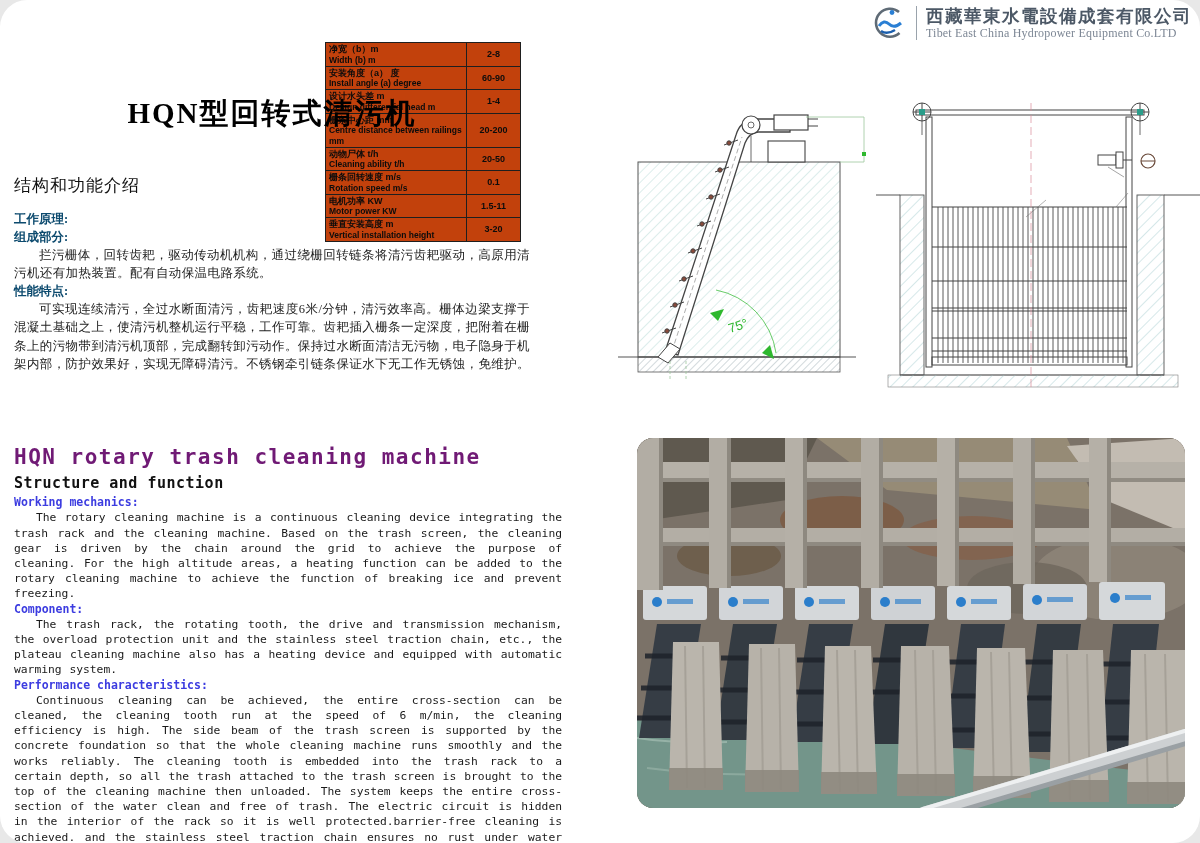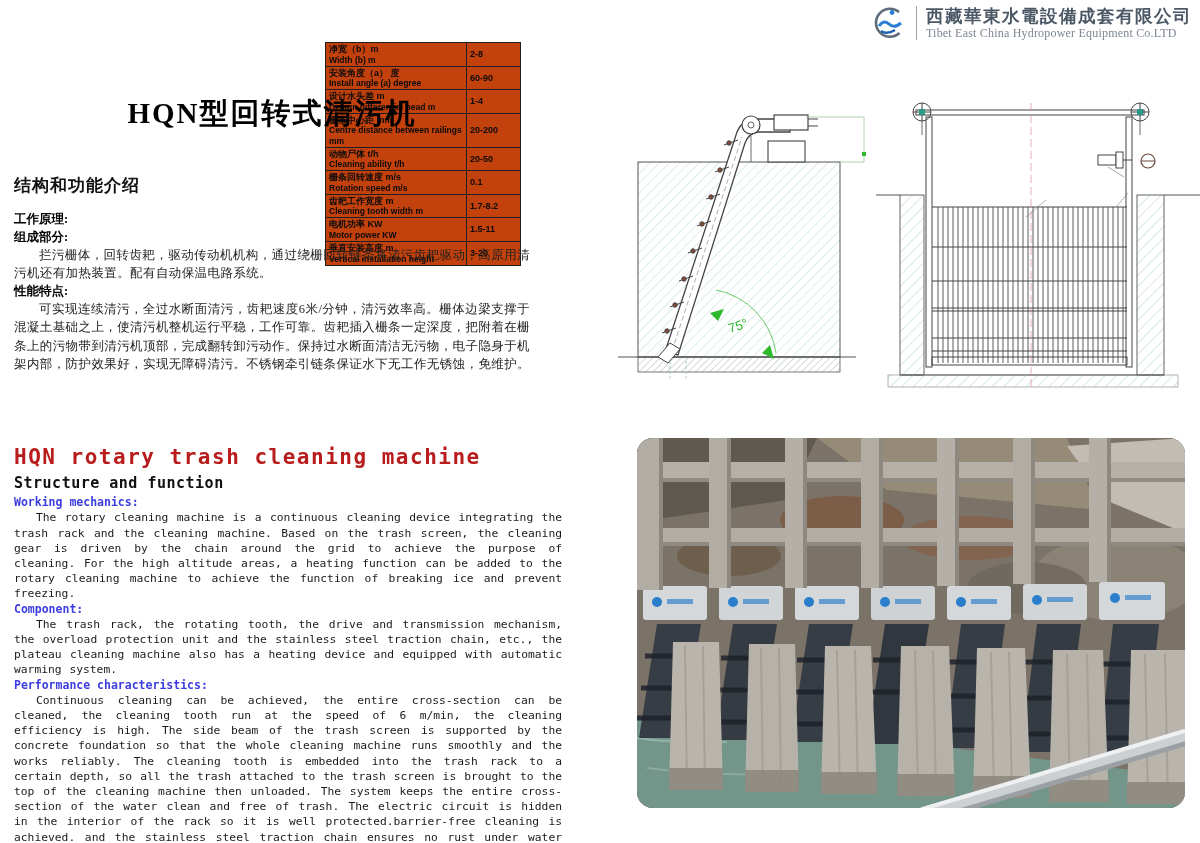--- a/index.html
+++ b/index.html
@@ -2,47 +2,48 @@
 <html><head>
 <meta charset="utf-8">
 <style>
   * { box-sizing: border-box; margin: 0; padding: 0; }
   html,body { background:#e8e8e8; }
   .page {
     position: relative; width: 1200px; height: 843px;
     background: #ffffff; overflow: hidden;
     font-family: "Liberation Serif", "DejaVu Serif", serif;
     color: #1b1b1b;
+    border-radius: 27px;
   }
   
   .logo { position:absolute; top:4px; right:8px; display:flex; align-items:center; gap:9px; }
   .logo-icon { width:38px; height:38px; flex:0 0 auto; }
   .logo-divider { width:1px; height:34px; background:#9aa3ac; }
   .logo-cn { font-size:17.5px; font-weight:bold; letter-spacing:1.5px; color:#4c5866; line-height:1.15; }
   .logo-en { font-size:12px; color:#7c8694; letter-spacing:0.2px; line-height:1.2; }
   
   .spec-table { position:absolute; left:325px; top:42px; width:196px; border-collapse:collapse; }
   .spec-table td {
     border:1px solid #1f1f1f; background:#c2410c;
     font-family:"Liberation Sans","DejaVu Sans",sans-serif;
     font-size:8.5px; font-weight:bold; line-height:1.18; padding:1px 3px; color:#0c0c0c;
   }
-  .spec-table td.val { width:54px; text-align:left; vertical-align:middle; font-size:9px; }
+  .spec-table td.val { width:54px; text-align:center; vertical-align:middle; font-size:9px; }
   .spec-table .cn { font-size:9px; }
   
   .cn-block { position:absolute; left:14px; top:96px; width:516px; }
   .cn-title { font-size:29px; font-weight:bold; letter-spacing:2px; color:#000; line-height:1.2;text-align:center; }
-  .cn-subtitle { font-size:17px; font-weight:bold; letter-spacing:1px; margin-top:43px; color:#111; }
+  .cn-subtitle { font-size:17px; font-weight:normal; letter-spacing:1px; margin-top:43px; color:#111; }
   .cn-sections { margin-top:13px; }
-  .cn-head { font-size:12.5px; font-weight:bold; color:#000000; line-height:18px; }
+  .cn-head { font-size:12.5px; font-weight:bold; color:#0c4a6e; line-height:18px; }
   .cn-body { font-size:12.5px; line-height:18.2px; text-align:justify; text-indent:2em; letter-spacing:0.4px; color:#222; }
   
   .en-block { position:absolute; left:14px; top:446px; width:548px;
     font-family:"DejaVu Sans Mono","Liberation Mono",monospace; }
-  .en-title { font-size:21px; font-weight:bold; letter-spacing:1.5px; color:#b91c1c; line-height:1.1; }
+  .en-title { font-size:21px; font-weight:bold; letter-spacing:1.5px; color:#701a75; line-height:1.1; }
   .en-subtitle { font-size:15px; font-weight:bold; letter-spacing:0.5px; margin-top:5px; color:#111; }
   .en-sections { margin-top:3px; }
   .en-head { font-size:11.5px; font-weight:bold; color:#3c3ce0; line-height:15.2px; }
   .en-body { font-size:11.3px; line-height:15.2px; text-align:justify; text-indent:22px; color:#1a1a1a; word-spacing:1px; }
   
   .drawing-left  { position:absolute; left:618px; top:95px;  width:258px; height:302px; }
   .drawing-right { position:absolute; left:876px; top:95px;  width:324px; height:302px; }
   .drawing-left svg, .drawing-right svg, .photo svg { display:block; width:100%; height:100%; }
   
   .photo { position:absolute; left:637px; top:438px; width:548px; height:370px;
@@ -103,27 +104,20 @@
           <div class="en">Cleaning ability t/h</div>
         </td>
         <td class="val">20-50</td>
       </tr>
         <tr>
         <td>
           <div class="cn">栅条回转速度 m/s</div>
           <div class="en">Rotation speed m/s</div>
         </td>
         <td class="val">0.1</td>
-      </tr>
-        <tr>
-        <td>
-          <div class="cn">齿耙工作宽度 m</div>
-          <div class="en">Cleaning tooth width m</div>
-        </td>
-        <td class="val">1.7-8.2</td>
       </tr>
         <tr>
         <td>
           <div class="cn">电机功率 KW</div>
           <div class="en">Motor power KW</div>
         </td>
         <td class="val">1.5-11</td>
       </tr>
         <tr>
         <td>

